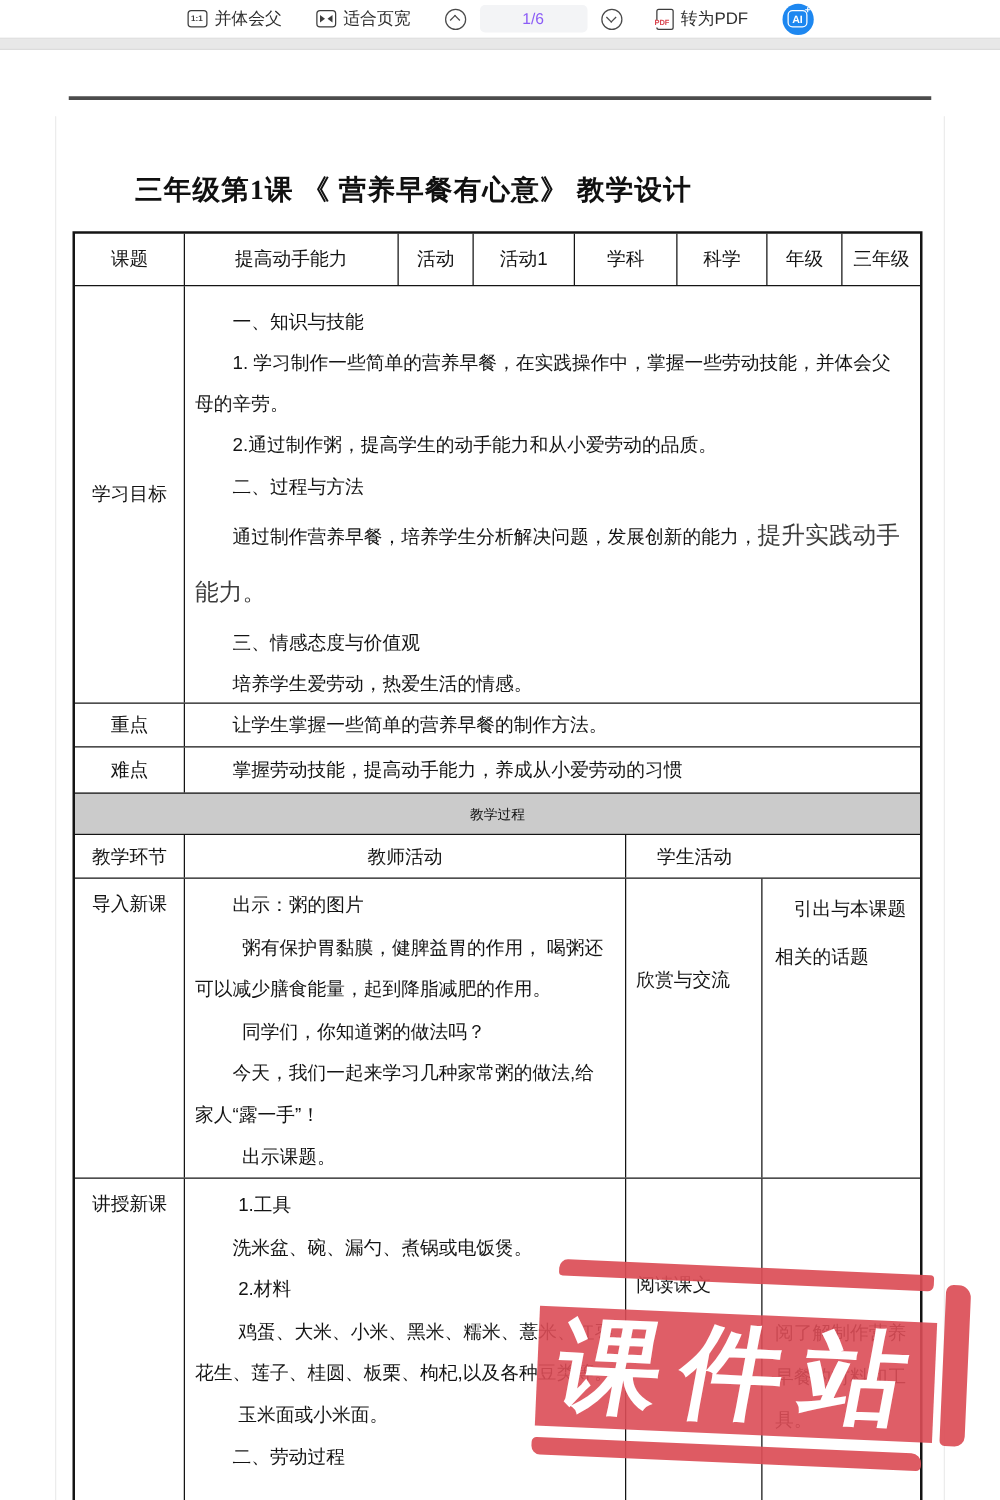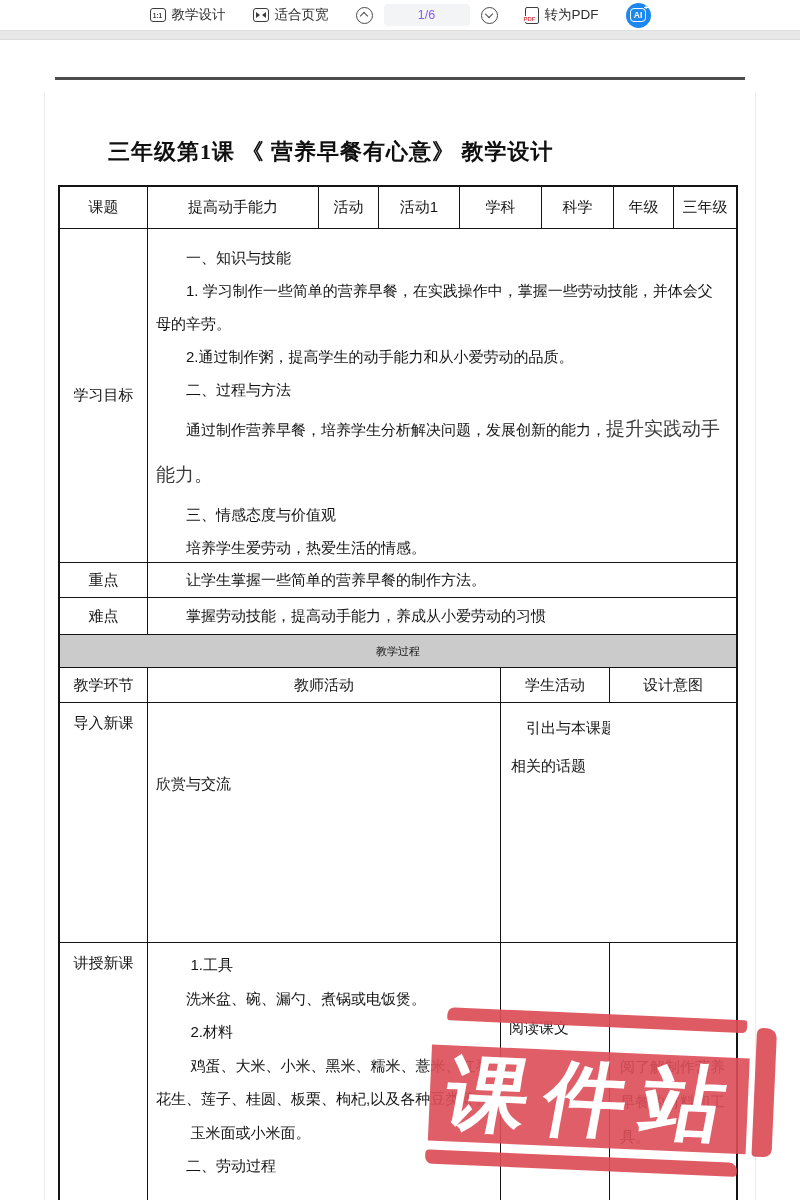--- a/index.html
+++ b/index.html
@@ -108,21 +108,21 @@
     background:rgba(219,77,86,.92);border-radius:4px 8px 4px 7px;}
   .stamp-bar-right{position:absolute;left:326px;top:7px;width:20px;height:129px;
     background:rgba(219,77,86,.92);border-radius:6px 10px 8px 4px;}
 </style>
 </head>
 <body>
 
 <div class="toolbar">
   <div class="tb-btn">
     <span class="icon-box">1:1</span>
-    <span>教学设计</span>
+    <span>并体会父</span>
   </div>
   <div class="tb-btn">
     <span class="icon-box fit-icon"></span>
     <span>适合页宽</span>
   </div>
   <div class="pager">
     <span class="chev-btn chev-up"></span>
     <span class="page-box">1/6</span>
     <span class="chev-btn chev-down"></span>
   </div>
@@ -186,25 +186,33 @@
           <span class="kp-text">掌握劳动技能，提高动手能力，养成从小爱劳动的习惯</span>
         </div>
       </div>
 
       <div class="row band-row">教学过程</div>
 
       <div class="row cols-row" id="cols-row">
           <div class="cell">教学环节</div>
           <div class="cell">教师活动</div>
           <div class="cell">学生活动</div>
-          <div class="cell">设计意图</div>
         </div>
 
     <div class="row stage-row s0">
           <div class="cell stage-label">导入新课</div>
+          <div class="cell teacher-cell">
+            <p style="text-indent: 2em;">出示：粥的图片</p>
+            <p style="text-indent: 2.5em;">粥有保护胃黏膜，健脾益胃的作用， 喝粥还</p>
+            <p style="text-indent: 0em;">可以减少膳食能量，起到降脂减肥的作用。</p>
+            <p style="text-indent: 2.5em;">同学们，你知道粥的做法吗？</p>
+            <p style="text-indent: 2em;">今天，我们一起来学习几种家常粥的做法,给</p>
+            <p style="text-indent: 0em;">家人“露一手”！</p>
+            <p style="text-indent: 2.5em;">出示课题。</p>
+          </div>
           <div class="cell student-cell"><span>欣赏与交流</span></div>
           <div class="cell intent-cell">
             <p style="text-indent: 1em;">引出与本课题</p>
             <p style="text-indent: 0em;">相关的话题</p>
           </div>
         </div>
         <div class="row stage-row s1">
           <div class="cell stage-label">讲授新课</div>
           <div class="cell teacher-cell">
             <p style="text-indent: 2.3em;">1.工具</p>

